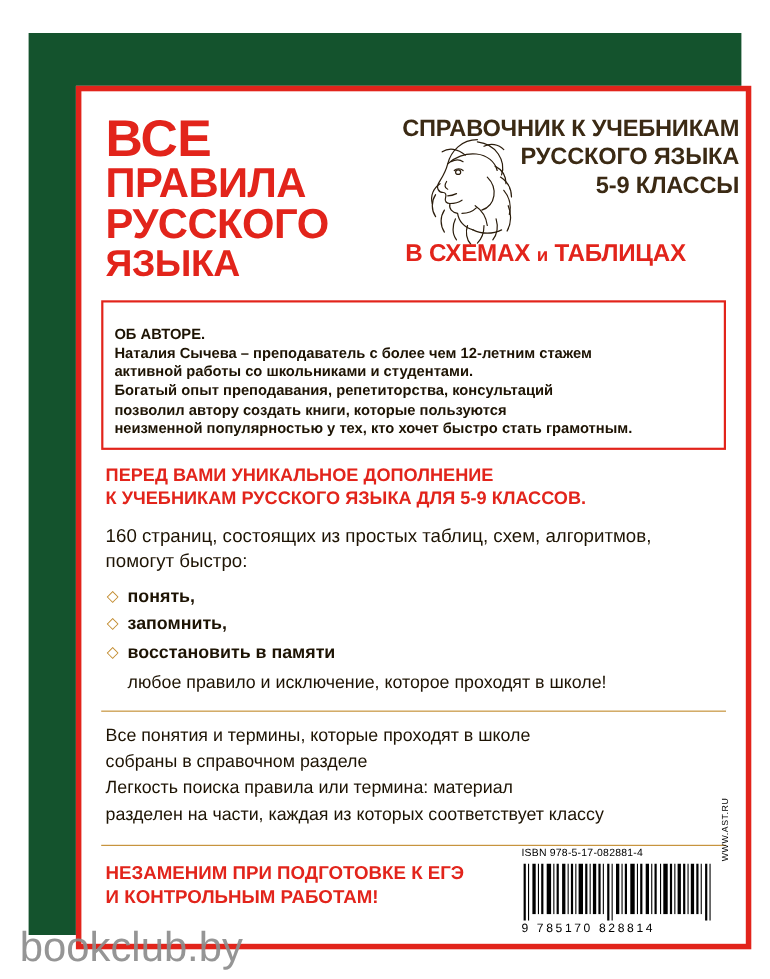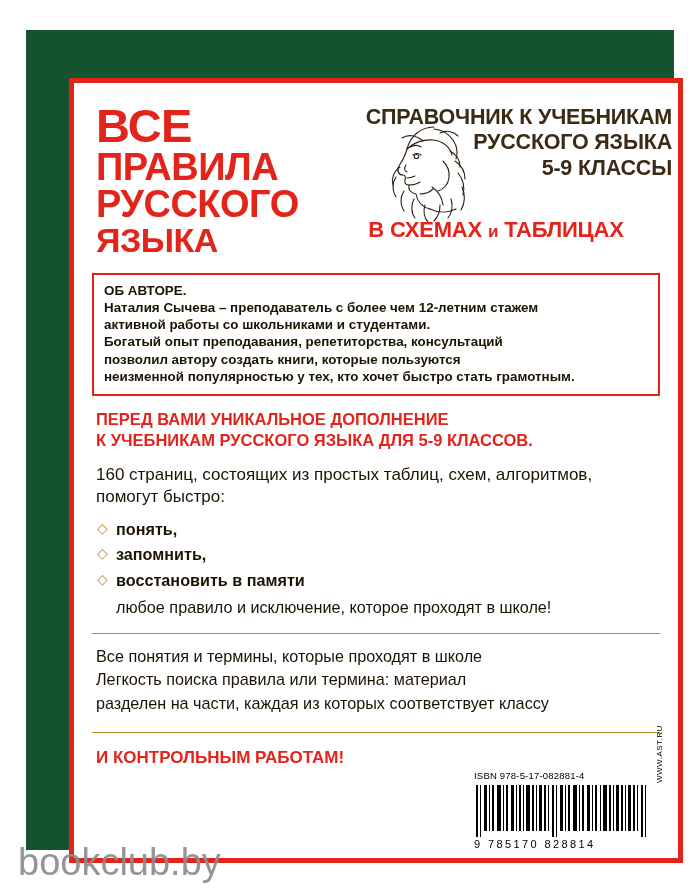--- a/index.html
+++ b/index.html
@@ -107,21 +107,21 @@
     position: absolute;
     left: 288px;
     top: 22px;
     width: 96px;
     height: 104px;
   }
   
   .about-box {
     margin-top: 4px;
     border: 2px solid #e2241b;
-    padding: 7px 10px 9px 10px;
+    padding: 20px 10px 9px 10px;
     box-sizing: border-box;
   }
   .about-box p {
     margin: 0;
     font-size: 13.4px;
     font-weight: bold;
     color: #1d1303;
     line-height: 1.28;
   }
   
@@ -337,27 +337,29 @@
               <span>восстановить в памяти</span>
             </li>
           </ul>
           <div class="tail">любое правило и исключение, которое проходят в школе!</div>
         </div>
 
         <div class="divider"></div>
 
         <div class="block2">
           <div>Все понятия и термины, которые проходят в школе</div>
+          <div>собраны в справочном разделе</div>
           <div>Легкость поиска правила или термина: материал</div>
           <div>разделен на части, каждая из которых соответствует классу</div>
         </div>
 
         <div class="divider2"></div>
 
         <div class="final">
+          <div>НЕЗАМЕНИМ ПРИ ПОДГОТОВКЕ К ЕГЭ</div>
           <div>И КОНТРОЛЬНЫМ РАБОТАМ!</div>
         </div>
 
         <div class="barcode-area">
           <div class="isbn-row">
             <div class="isbn">ISBN  978-5-17-082881-4</div>
             <div class="vert-url">WWW.AST.RU</div>
           </div>
           <svg class="barcode" viewBox="0 0 176 52">
             <rect x="0" y="0" width="176" height="52" fill="#ffffff"></rect>

